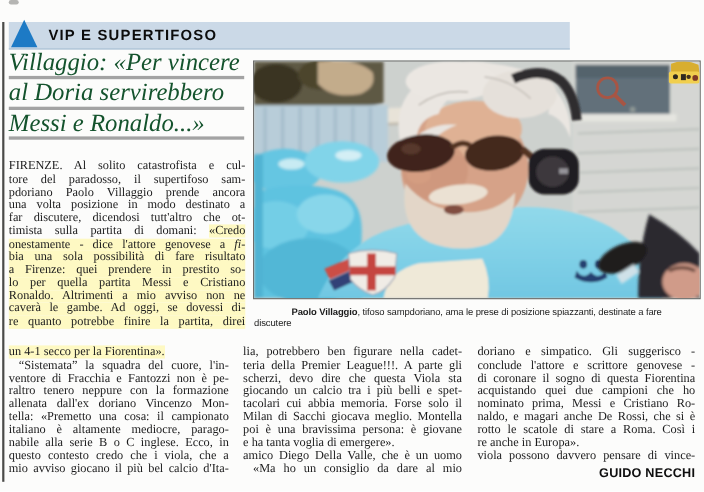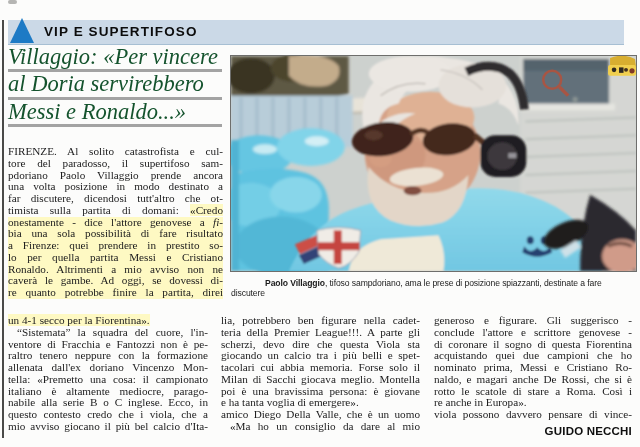--- a/index.html
+++ b/index.html
@@ -1,21 +1,21 @@
 <!DOCTYPE html>
 <html><head>
 <meta charset="utf-8">
 <style>
   html,body{margin:0;padding:0;background:#ffffff;}
   .page{position:relative;width:640px;height:447px;background:#fcfcfb;overflow:hidden;
         font-family:"Liberation Serif",serif;}
   .vrule{position:absolute;left:2px;top:20px;width:1.5px;height:418px;background:#4a4a48;}
   .smudge{position:absolute;left:8px;top:0;width:9px;height:4px;background:#8f8f8c;opacity:.65;border-radius:2px;}
 
-  .kicker{position:absolute;left:8px;top:20px;width:616px;height:24px;background:#cbd9e7;
+  .kicker{position:absolute;left:8px;top:20px;width:510px;height:24px;background:#cbd9e7;
           border-bottom:1.5px solid #a7bfd3;}
   .kicker .tri{position:absolute;left:2px;top:-2px;width:0;height:0;
           border-left:12px solid transparent;border-right:12px solid transparent;
           border-bottom:25px solid #1d7ac5;}
   .kicker .klabel{position:absolute;left:36px;top:0;line-height:24px;
           font-family:"Liberation Sans",sans-serif;font-weight:bold;font-size:13.5px;
           letter-spacing:1.1px;color:#0c0c0c;}
 
   .headline{position:absolute;left:8px;top:45px;width:214px;}
   .hline{height:24.3px;border-bottom:3px solid #a3a3a3;font-style:italic;font-size:22.5px;
@@ -227,21 +227,21 @@
       <div class="line j"><span>scherzi, devo dire che questa Viola sta</span></div>
       <div class="line j"><span>giocando un calcio tra i più belli e spet-</span></div>
       <div class="line j"><span>tacolari cui abbia memoria. Forse solo il</span></div>
       <div class="line j"><span>Milan di Sacchi giocava meglio. Montella</span></div>
       <div class="line j"><span>poi è una bravissima persona: è giovane</span></div>
       <div class="line"><span>e ha tanta voglia di emergere».</span></div>
       <div class="line j"><span>amico Diego Della Valle, che è un uomo</span></div>
       <div class="line j ind"><span>«Ma ho un consiglio da dare al mio</span></div>
     </div>
   <div class="col" style="left:434px;top:315px;width:198px;">
-      <div class="line j"><span>generoso e figurare. Gli suggerisco -</span></div>
+      <div class="line j"><span>doriano e simpatico. Gli suggerisco -</span></div>
       <div class="line j"><span>conclude l'attore e scrittore genovese -</span></div>
       <div class="line j"><span>di coronare il sogno di questa Fiorentina</span></div>
       <div class="line j"><span>acquistando quei due campioni che ho</span></div>
       <div class="line j"><span>nominato prima, Messi e Cristiano Ro-</span></div>
       <div class="line j"><span>naldo, e magari anche De Rossi, che si è</span></div>
       <div class="line j"><span>rotto le scatole di stare a Roma. Così i</span></div>
       <div class="line"><span>re anche in Europa».</span></div>
       <div class="line j"><span>viola possono davvero pensare di vince-</span></div>
     </div>
 

